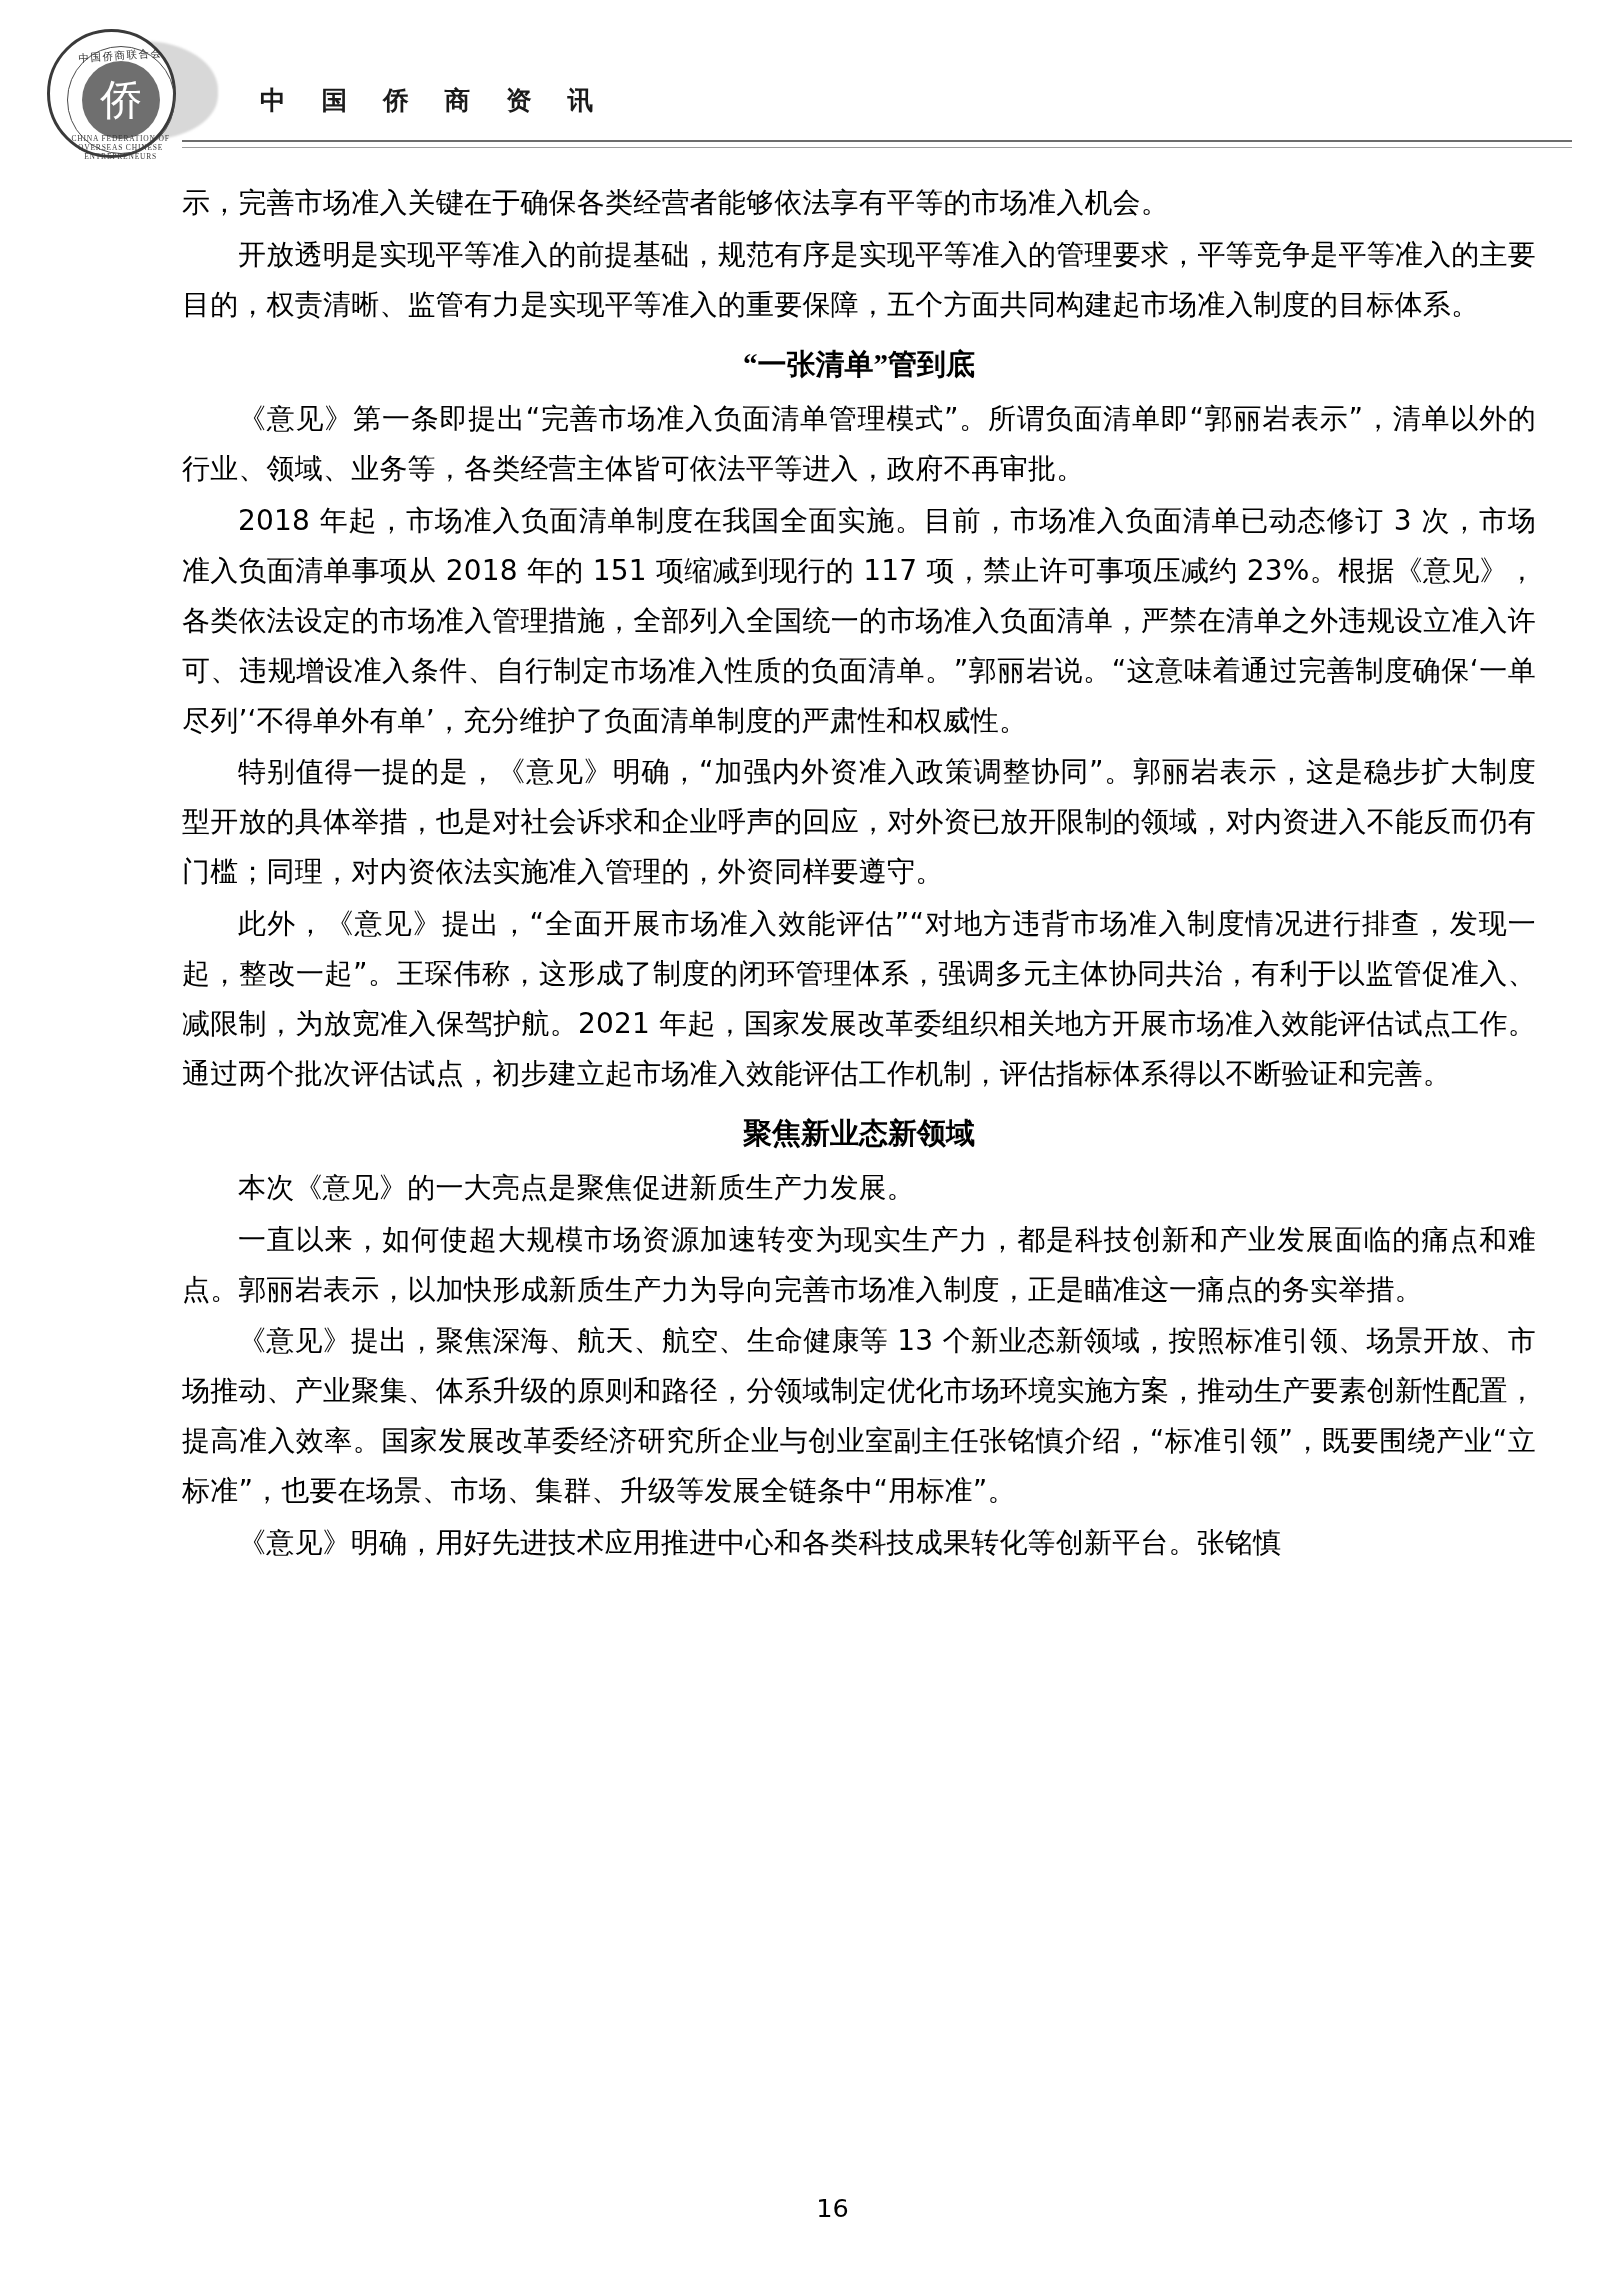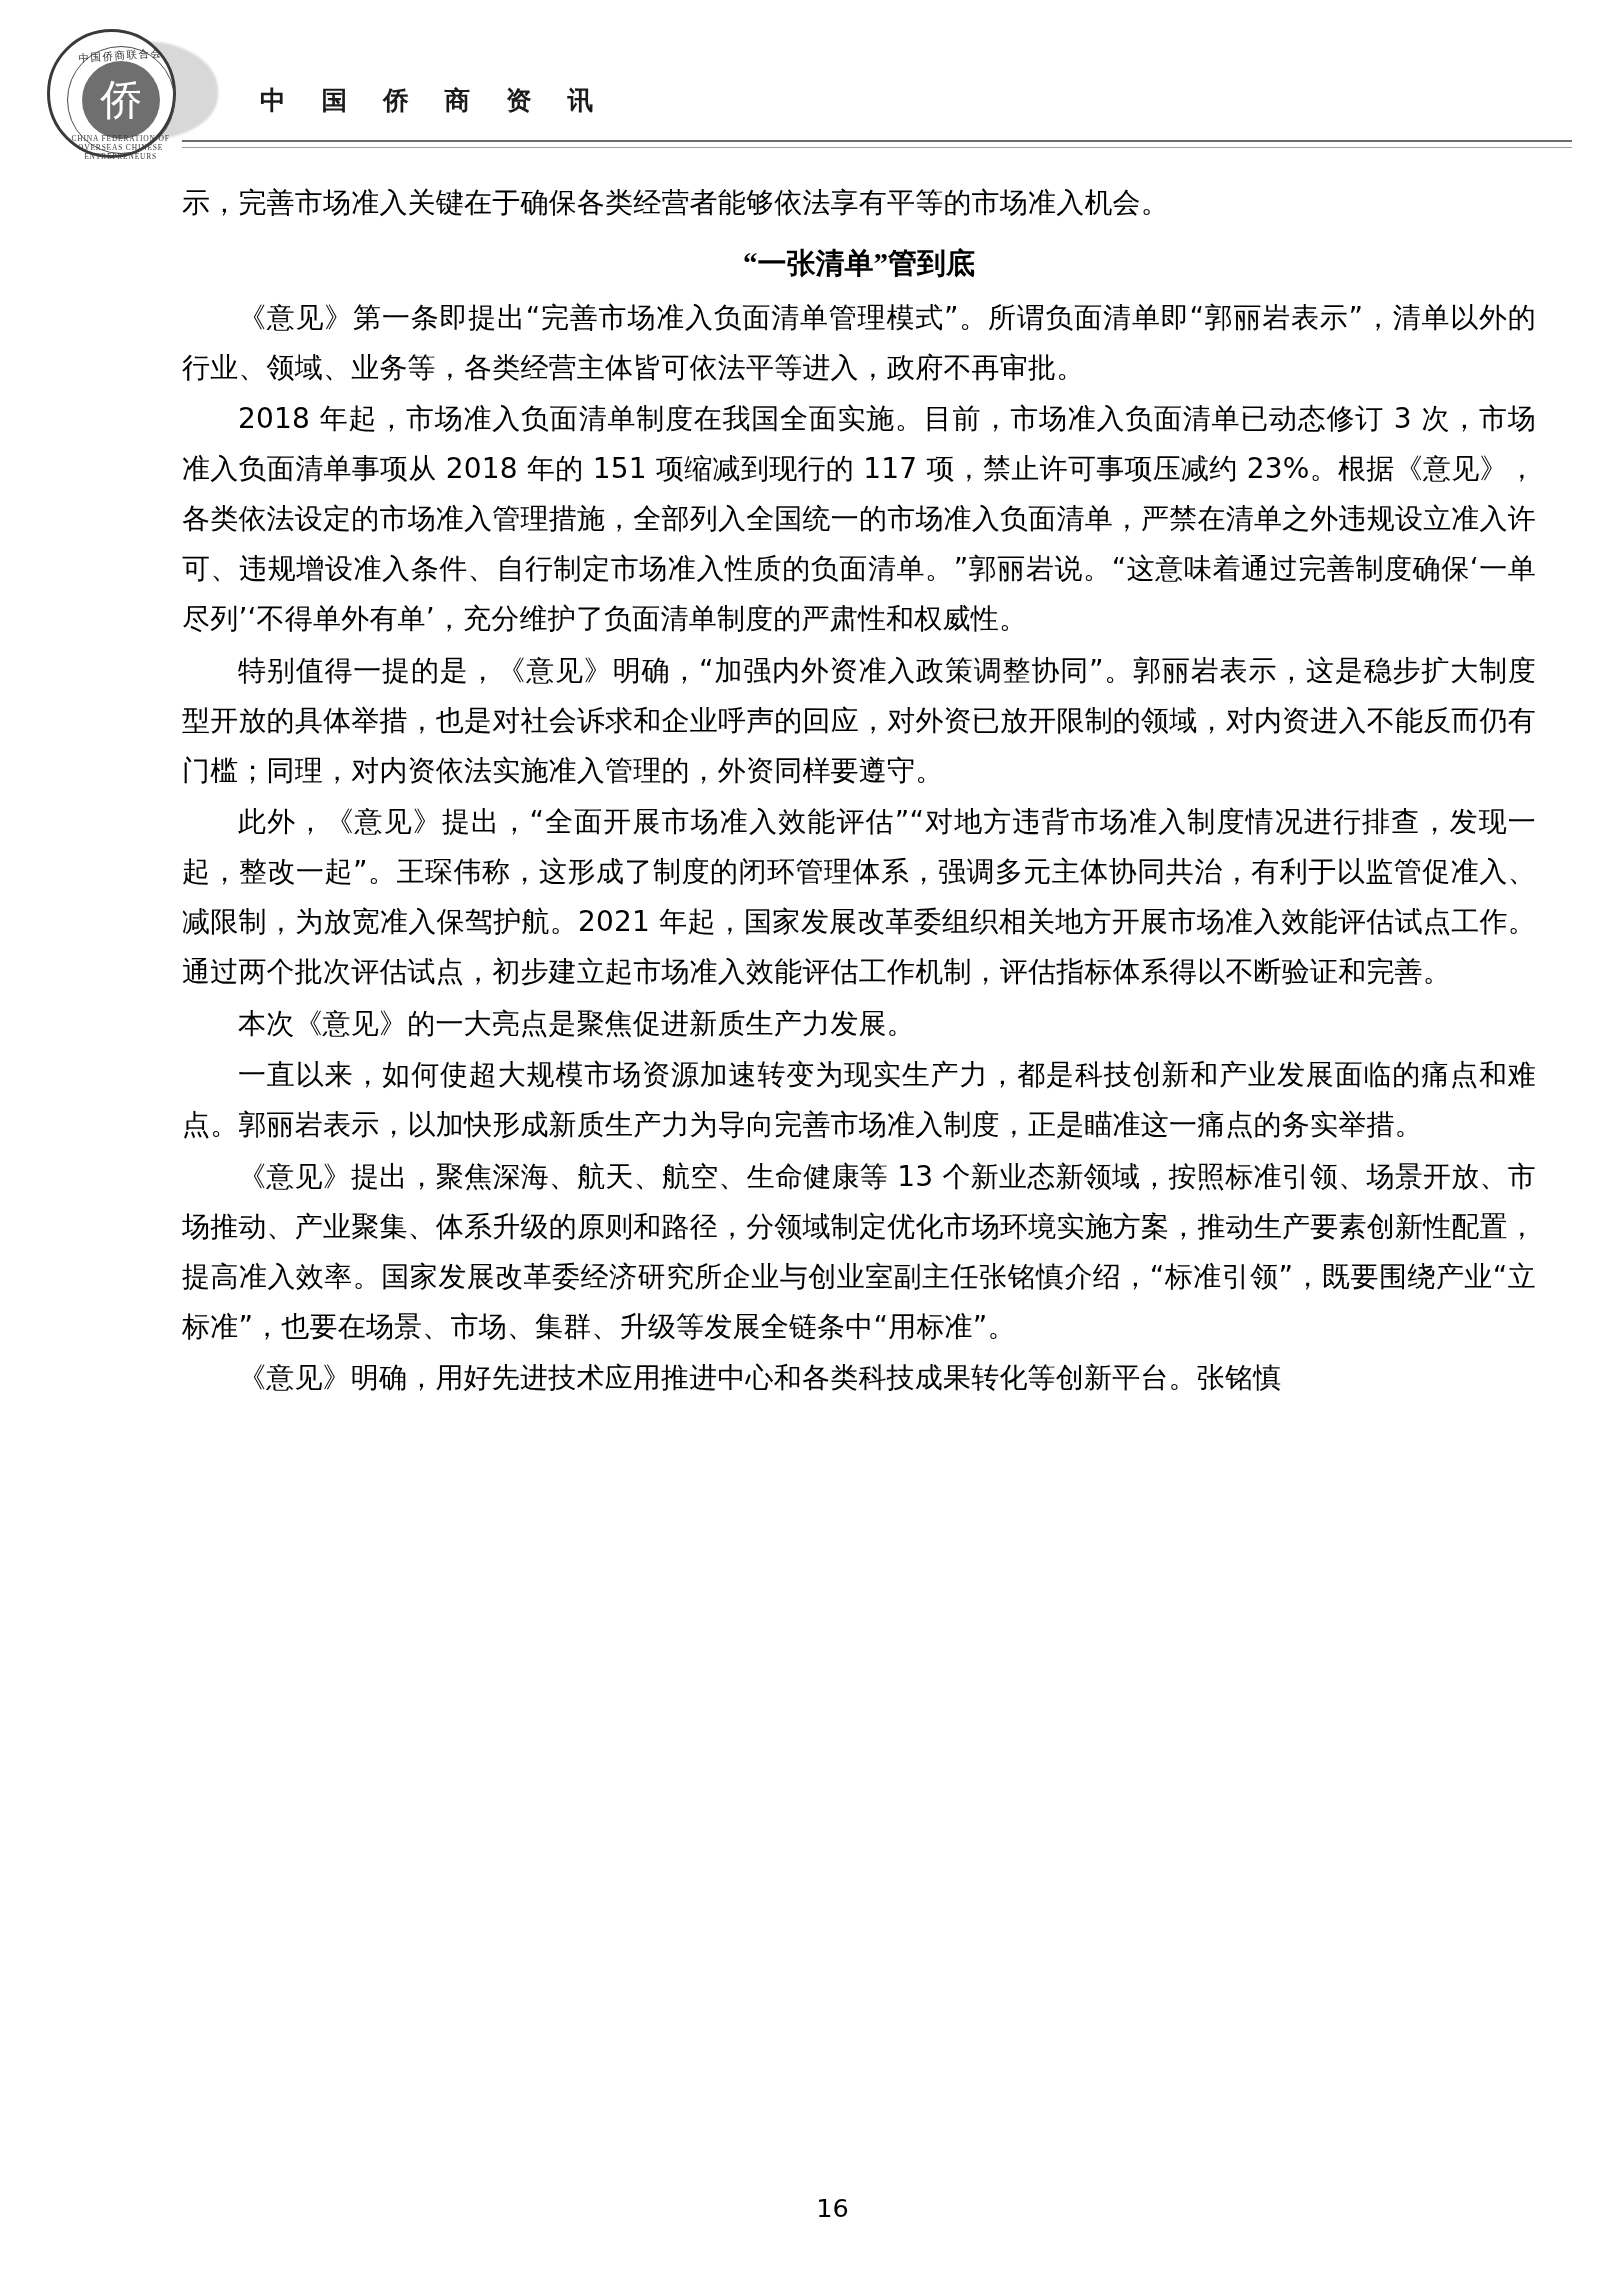--- a/index.html
+++ b/index.html
@@ -183,27 +183,29 @@
   </div>
 
   <div class="header-title">中 国 侨 商 资 讯</div>
   <div class="header-rule"></div>
   <div class="header-rule-2"></div>
 </div>
 
 <div class="content">
 
   <p class="para">示，完善市场准入关键在于确保各类经营者能够依法享有平等的市场准入机会。</p>
+  <p class="para indent">开放透明是实现平等准入的前提基础，规范有序是实现平等准入的管理要求，平等竞争是平等准入的主要目的，权责清晰、监管有力是实现平等准入的重要保障，五个方面共同构建起市场准入制度的目标体系。</p>
 
   <h2 class="section-heading">“一张清单”管到底</h2>
   <p class="para indent">《意见》第一条即提出“完善市场准入负面清单管理模式”。所谓负面清单即“郭丽岩表示”，清单以外的行业、领域、业务等，各类经营主体皆可依法平等进入，政府不再审批。</p>
   <p class="para indent">2018 年起，市场准入负面清单制度在我国全面实施。目前，市场准入负面清单已动态修订 3 次，市场准入负面清单事项从 2018 年的 151 项缩减到现行的 117 项，禁止许可事项压减约 23%。根据《意见》，各类依法设定的市场准入管理措施，全部列入全国统一的市场准入负面清单，严禁在清单之外违规设立准入许可、违规增设准入条件、自行制定市场准入性质的负面清单。”郭丽岩说。“这意味着通过完善制度确保‘一单尽列’‘不得单外有单’，充分维护了负面清单制度的严肃性和权威性。</p>
   <p class="para indent">特别值得一提的是，《意见》明确，“加强内外资准入政策调整协同”。郭丽岩表示，这是稳步扩大制度型开放的具体举措，也是对社会诉求和企业呼声的回应，对外资已放开限制的领域，对内资进入不能反而仍有门槛；同理，对内资依法实施准入管理的，外资同样要遵守。</p>
   <p class="para indent">此外，《意见》提出，“全面开展市场准入效能评估”“对地方违背市场准入制度情况进行排查，发现一起，整改一起”。王琛伟称，这形成了制度的闭环管理体系，强调多元主体协同共治，有利于以监管促准入、减限制，为放宽准入保驾护航。2021 年起，国家发展改革委组织相关地方开展市场准入效能评估试点工作。通过两个批次评估试点，初步建立起市场准入效能评估工作机制，评估指标体系得以不断验证和完善。</p>
 
+  <h2 class="section-heading">聚焦新业态新领域</h2>
   <p class="para indent">本次《意见》的一大亮点是聚焦促进新质生产力发展。</p>
   <p class="para indent">一直以来，如何使超大规模市场资源加速转变为现实生产力，都是科技创新和产业发展面临的痛点和难点。郭丽岩表示，以加快形成新质生产力为导向完善市场准入制度，正是瞄准这一痛点的务实举措。</p>
   <p class="para indent">《意见》提出，聚焦深海、航天、航空、生命健康等 13 个新业态新领域，按照标准引领、场景开放、市场推动、产业聚集、体系升级的原则和路径，分领域制定优化市场环境实施方案，推动生产要素创新性配置，提高准入效率。国家发展改革委经济研究所企业与创业室副主任张铭慎介绍，“标准引领”，既要围绕产业“立标准”，也要在场景、市场、集群、升级等发展全链条中“用标准”。</p>
   <p class="para indent">《意见》明确，用好先进技术应用推进中心和各类科技成果转化等创新平台。张铭慎</p>
 
 </div>
 
 <div class="page-number">16</div>
 
 

